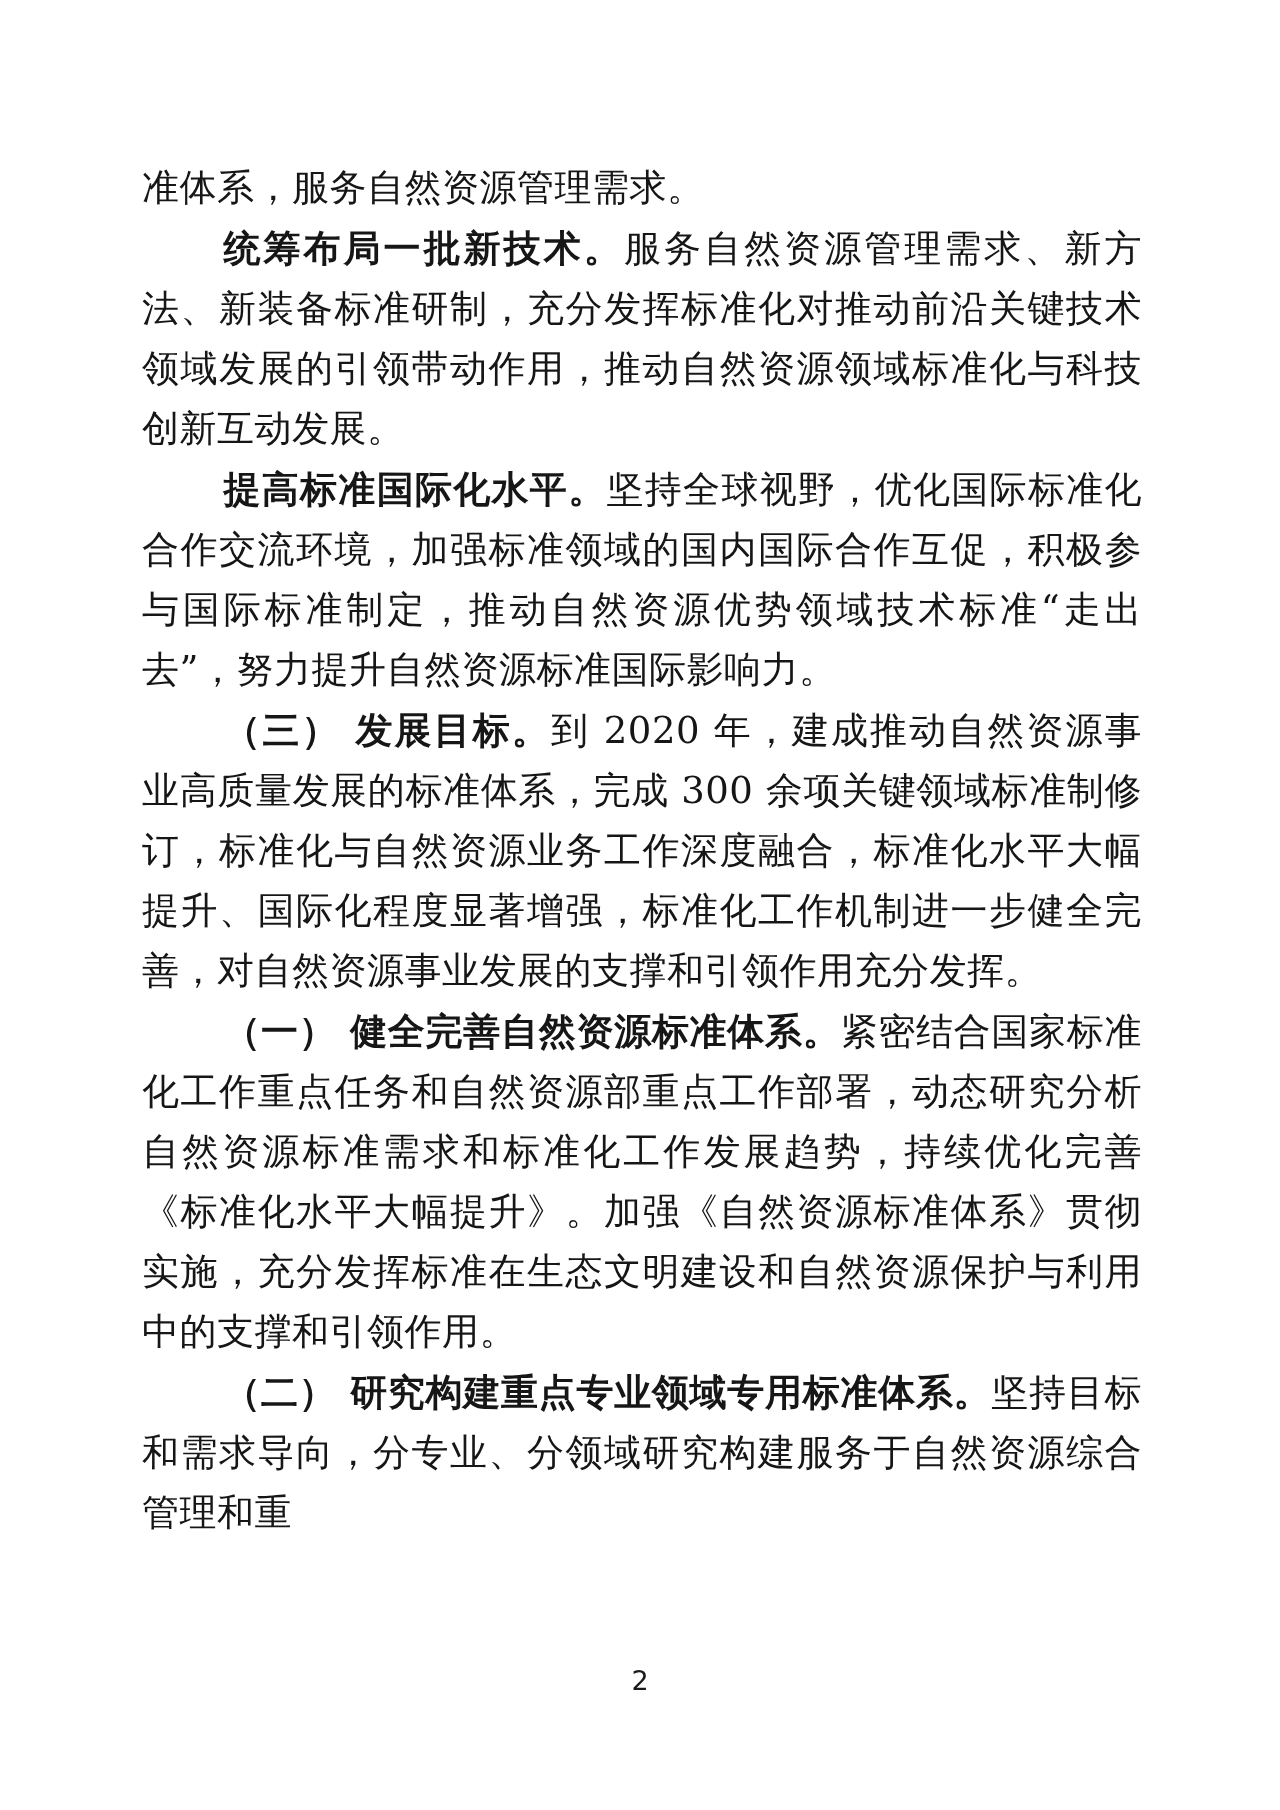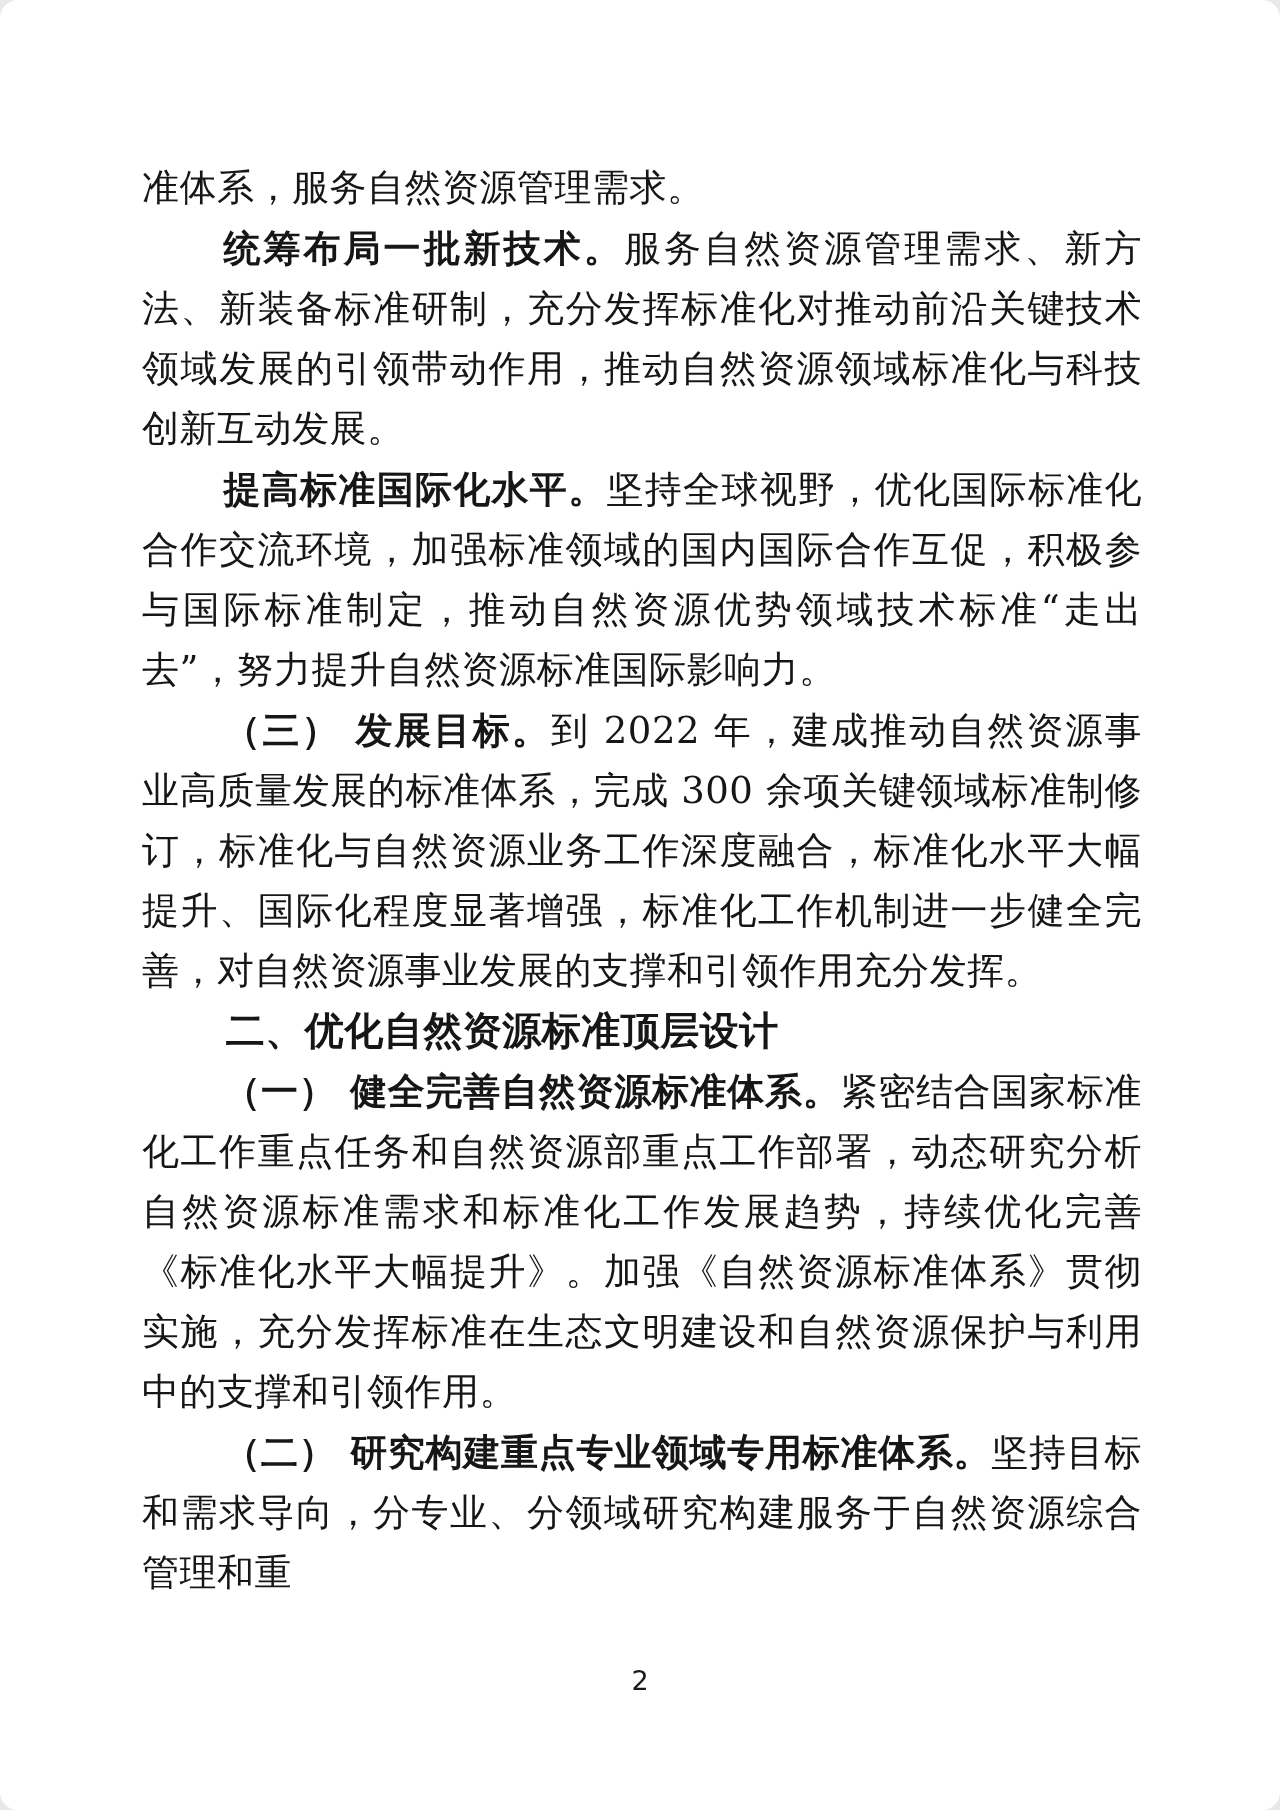--- a/index.html
+++ b/index.html
@@ -9,21 +9,20 @@
   }
   .page {
     position: relative;
     width: 1280px;
     height: 1810px;
     margin: 0 auto;
     background: #ffffff;
     color: #161616;
     font-family: "DejaVu Serif", serif;
     overflow: hidden;
-    border-radius: 18px;
   }
   .doc-body {
     position: absolute;
     left: 142px;
     top: 158px;
     width: 1000px;
   }
   .para {
     margin: 0;
     font-size: 37px;
@@ -62,19 +61,18 @@
   }
 </style>
 </head>
 <body>
 
 <div class="page">
   <div class="doc-body">
       <p class="para"><span class="body-run">准体系，服务自然资源管理需求。</span></p>
       <p class="para indent"><span class="lead">统筹布局一批新技术。</span><span class="body-run">服务自然资源管理需求、新方法、新装备标准研制，充分发挥标准化对推动前沿关键技术领域发展的引领带动作用，推动自然资源领域标准化与科技创新互动发展。</span></p>
       <p class="para indent"><span class="lead">提高标准国际化水平。</span><span class="body-run">坚持全球视野，优化国际标准化合作交流环境，加强标准领域的国内国际合作互促，积极参与国际标准制定，推动自然资源优势领域技术标准“走出去”，努力提升自然资源标准国际影响力。</span></p>
-      <p class="para indent"><span class="lead">（三） 发展目标。</span><span class="body-run">到 2022 年，建成推动自然资源事业高质量发展的标准体系，完成 300 余项关键领域标准制修订，标准化与自然资源业务工作深度融合，标准化水平大幅提升、国际化程度显著增强，标准化工作机制进一步健全完善，对自然资源事业发展的支撑和引领作用充分发挥。</span></p>
-      <h2 class="heading"><span class="lead">二、优化自然资源标准顶层设计</span></h2>
+      <p class="para indent"><span class="lead">（三） 发展目标。</span><span class="body-run">到 2020 年，建成推动自然资源事业高质量发展的标准体系，完成 300 余项关键领域标准制修订，标准化与自然资源业务工作深度融合，标准化水平大幅提升、国际化程度显著增强，标准化工作机制进一步健全完善，对自然资源事业发展的支撑和引领作用充分发挥。</span></p>
       <p class="para indent"><span class="lead">（一） 健全完善自然资源标准体系。</span><span class="body-run">紧密结合国家标准化工作重点任务和自然资源部重点工作部署，动态研究分析自然资源标准需求和标准化工作发展趋势，持续优化完善《标准化水平大幅提升》。加强《自然资源标准体系》贯彻实施，充分发挥标准在生态文明建设和自然资源保护与利用中的支撑和引领作用。</span></p>
       <p class="para indent"><span class="lead">（二） 研究构建重点专业领域专用标准体系。</span><span class="body-run">坚持目标和需求导向，分专业、分领域研究构建服务于自然资源综合管理和重</span></p>
     </div>
   <div class="page-number">2</div>
 </div>
 
 </body></html>

